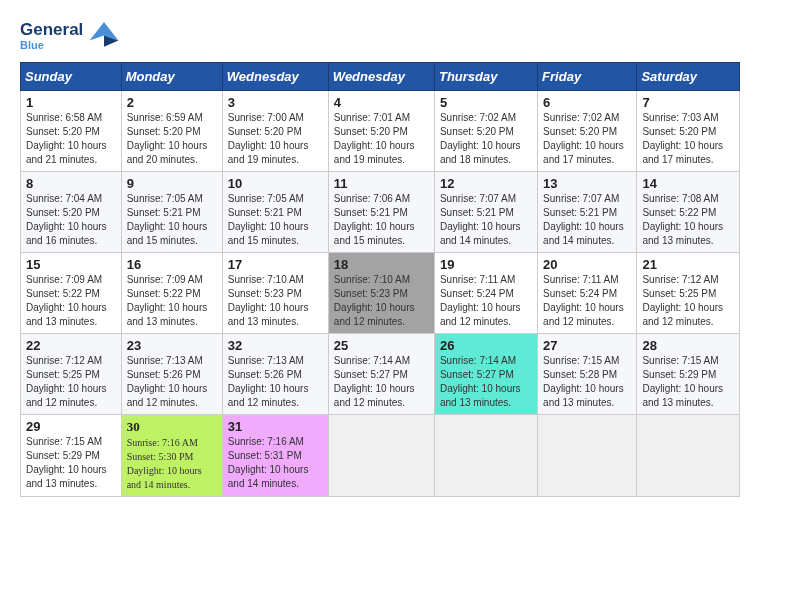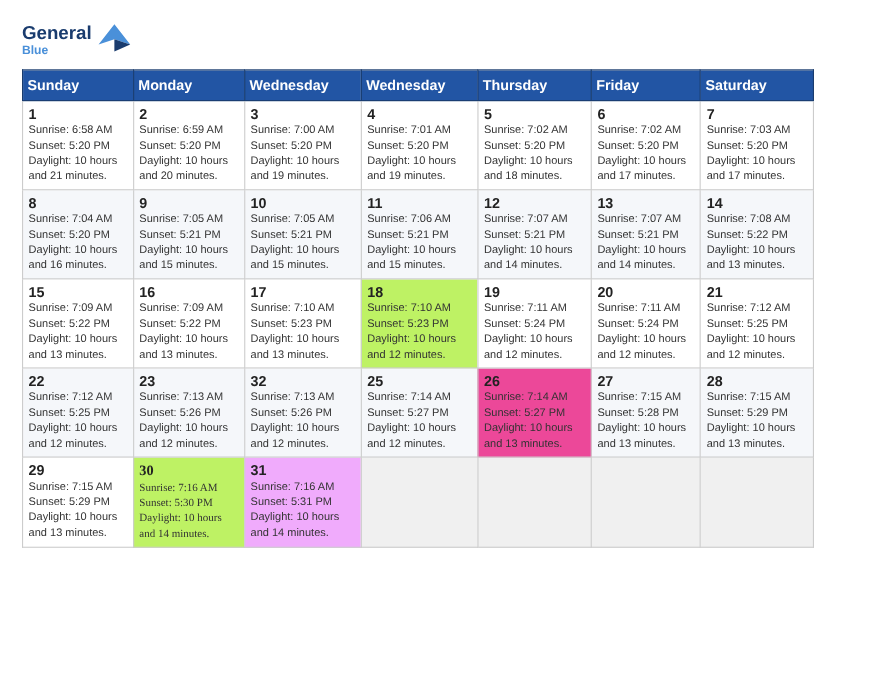--- a/index.html
+++ b/index.html
@@ -51,20 +51,21 @@
       font-size: 11px;
     }
     .calendar thead tr th {
       background: #2255a4;
       color: #fff;
       font-size: 13px;
       font-weight: bold;
       padding: 6px 4px;
       text-align: left;
       border: 1px solid #1a3c6e;
+      font-style: italic;
     }
     .calendar tbody tr td {
       border: 1px solid #ccc;
       vertical-align: top;
       padding: 4px 5px;
       background: #fff;
       width: 113px;
       height: 80px;
     }
     .calendar tbody tr:nth-child(odd) td {
@@ -142,31 +143,31 @@
           <td style="background: rgb(245, 247, 250);"><span class="day-num">10</span><span class="day-info">Sunrise: 7:05 AM<br>Sunset: 5:21 PM<br>Daylight: 10 hours and 15 minutes.</span></td>
           <td style="background: rgb(245, 247, 250);"><span class="day-num">11</span><span class="day-info">Sunrise: 7:06 AM<br>Sunset: 5:21 PM<br>Daylight: 10 hours and 15 minutes.</span></td>
           <td style="background: rgb(245, 247, 250);"><span class="day-num">12</span><span class="day-info">Sunrise: 7:07 AM<br>Sunset: 5:21 PM<br>Daylight: 10 hours and 14 minutes.</span></td>
           <td style="background: rgb(245, 247, 250);"><span class="day-num">13</span><span class="day-info">Sunrise: 7:07 AM<br>Sunset: 5:21 PM<br>Daylight: 10 hours and 14 minutes.</span></td>
           <td style="background: rgb(245, 247, 250);"><span class="day-num">14</span><span class="day-info">Sunrise: 7:08 AM<br>Sunset: 5:22 PM<br>Daylight: 10 hours and 13 minutes.</span></td>
         </tr>
         <tr>
           <td style="background: rgb(255, 255, 255);"><span class="day-num">15</span><span class="day-info">Sunrise: 7:09 AM<br>Sunset: 5:22 PM<br>Daylight: 10 hours and 13 minutes.</span></td>
           <td style="background: rgb(255, 255, 255);"><span class="day-num">16</span><span class="day-info">Sunrise: 7:09 AM<br>Sunset: 5:22 PM<br>Daylight: 10 hours and 13 minutes.</span></td>
           <td style="background: rgb(255, 255, 255);"><span class="day-num">17</span><span class="day-info">Sunrise: 7:10 AM<br>Sunset: 5:23 PM<br>Daylight: 10 hours and 13 minutes.</span></td>
-          <td style="background: #bef264; margin-top: 17px;"><span class="day-num">18</span><span class="day-info">Sunrise: 7:10 AM<br>Sunset: 5:23 PM<br>Daylight: 10 hours and 12 minutes.</span></td>
+          <td style="background: #a3a3a3; margin-top: 17px;"><span class="day-num">18</span><span class="day-info">Sunrise: 7:10 AM<br>Sunset: 5:23 PM<br>Daylight: 10 hours and 12 minutes.</span></td>
           <td style="background: rgb(255, 255, 255);"><span class="day-num">19</span><span class="day-info">Sunrise: 7:11 AM<br>Sunset: 5:24 PM<br>Daylight: 10 hours and 12 minutes.</span></td>
           <td style="background: rgb(255, 255, 255);"><span class="day-num">20</span><span class="day-info">Sunrise: 7:11 AM<br>Sunset: 5:24 PM<br>Daylight: 10 hours and 12 minutes.</span></td>
           <td style="background: rgb(255, 255, 255);"><span class="day-num">21</span><span class="day-info">Sunrise: 7:12 AM<br>Sunset: 5:25 PM<br>Daylight: 10 hours and 12 minutes.</span></td>
         </tr>
         <tr>
           <td style="background: rgb(245, 247, 250);"><span class="day-num">22</span><span class="day-info">Sunrise: 7:12 AM<br>Sunset: 5:25 PM<br>Daylight: 10 hours and 12 minutes.</span></td>
           <td style="background: rgb(245, 247, 250);"><span class="day-num">23</span><span class="day-info">Sunrise: 7:13 AM<br>Sunset: 5:26 PM<br>Daylight: 10 hours and 12 minutes.</span></td>
           <td style="background: rgb(245, 247, 250);"><span class="day-num">32</span><span class="day-info">Sunrise: 7:13 AM<br>Sunset: 5:26 PM<br>Daylight: 10 hours and 12 minutes.</span></td>
           <td style="background: rgb(245, 247, 250);"><span class="day-num">25</span><span class="day-info">Sunrise: 7:14 AM<br>Sunset: 5:27 PM<br>Daylight: 10 hours and 12 minutes.</span></td>
-          <td style="background: #ec4899;"><span class="day-num">26</span><span class="day-info">Sunrise: 7:14 AM<br>Sunset: 5:27 PM<br>Daylight: 10 hours and 13 minutes.</span></td>
+          <td style="background: #5eead4;"><span class="day-num">26</span><span class="day-info">Sunrise: 7:14 AM<br>Sunset: 5:27 PM<br>Daylight: 10 hours and 13 minutes.</span></td>
           <td style="background: rgb(245, 247, 250);"><span class="day-num">27</span><span class="day-info">Sunrise: 7:15 AM<br>Sunset: 5:28 PM<br>Daylight: 10 hours and 13 minutes.</span></td>
           <td style="background: rgb(245, 247, 250);"><span class="day-num">28</span><span class="day-info">Sunrise: 7:15 AM<br>Sunset: 5:29 PM<br>Daylight: 10 hours and 13 minutes.</span></td>
         </tr>
         <tr>
           <td style="background: rgb(255, 255, 255);"><span class="day-num">29</span><span class="day-info">Sunrise: 7:15 AM<br>Sunset: 5:29 PM<br>Daylight: 10 hours and 13 minutes.</span></td>
           <td style="background: #bef264; font-family: Liberation Serif, serif;"><span class="day-num">30</span><span class="day-info">Sunrise: 7:16 AM<br>Sunset: 5:30 PM<br>Daylight: 10 hours and 14 minutes.</span></td>
           <td style="background: #f0abfc;"><span class="day-num">31</span><span class="day-info">Sunrise: 7:16 AM<br>Sunset: 5:31 PM<br>Daylight: 10 hours and 14 minutes.</span></td>
           <td class="empty-cell" style="background: rgb(240, 240, 240);"></td>
           <td class="empty-cell" style="background: rgb(240, 240, 240);"></td>
           <td class="empty-cell" style="background: rgb(240, 240, 240);"></td>

